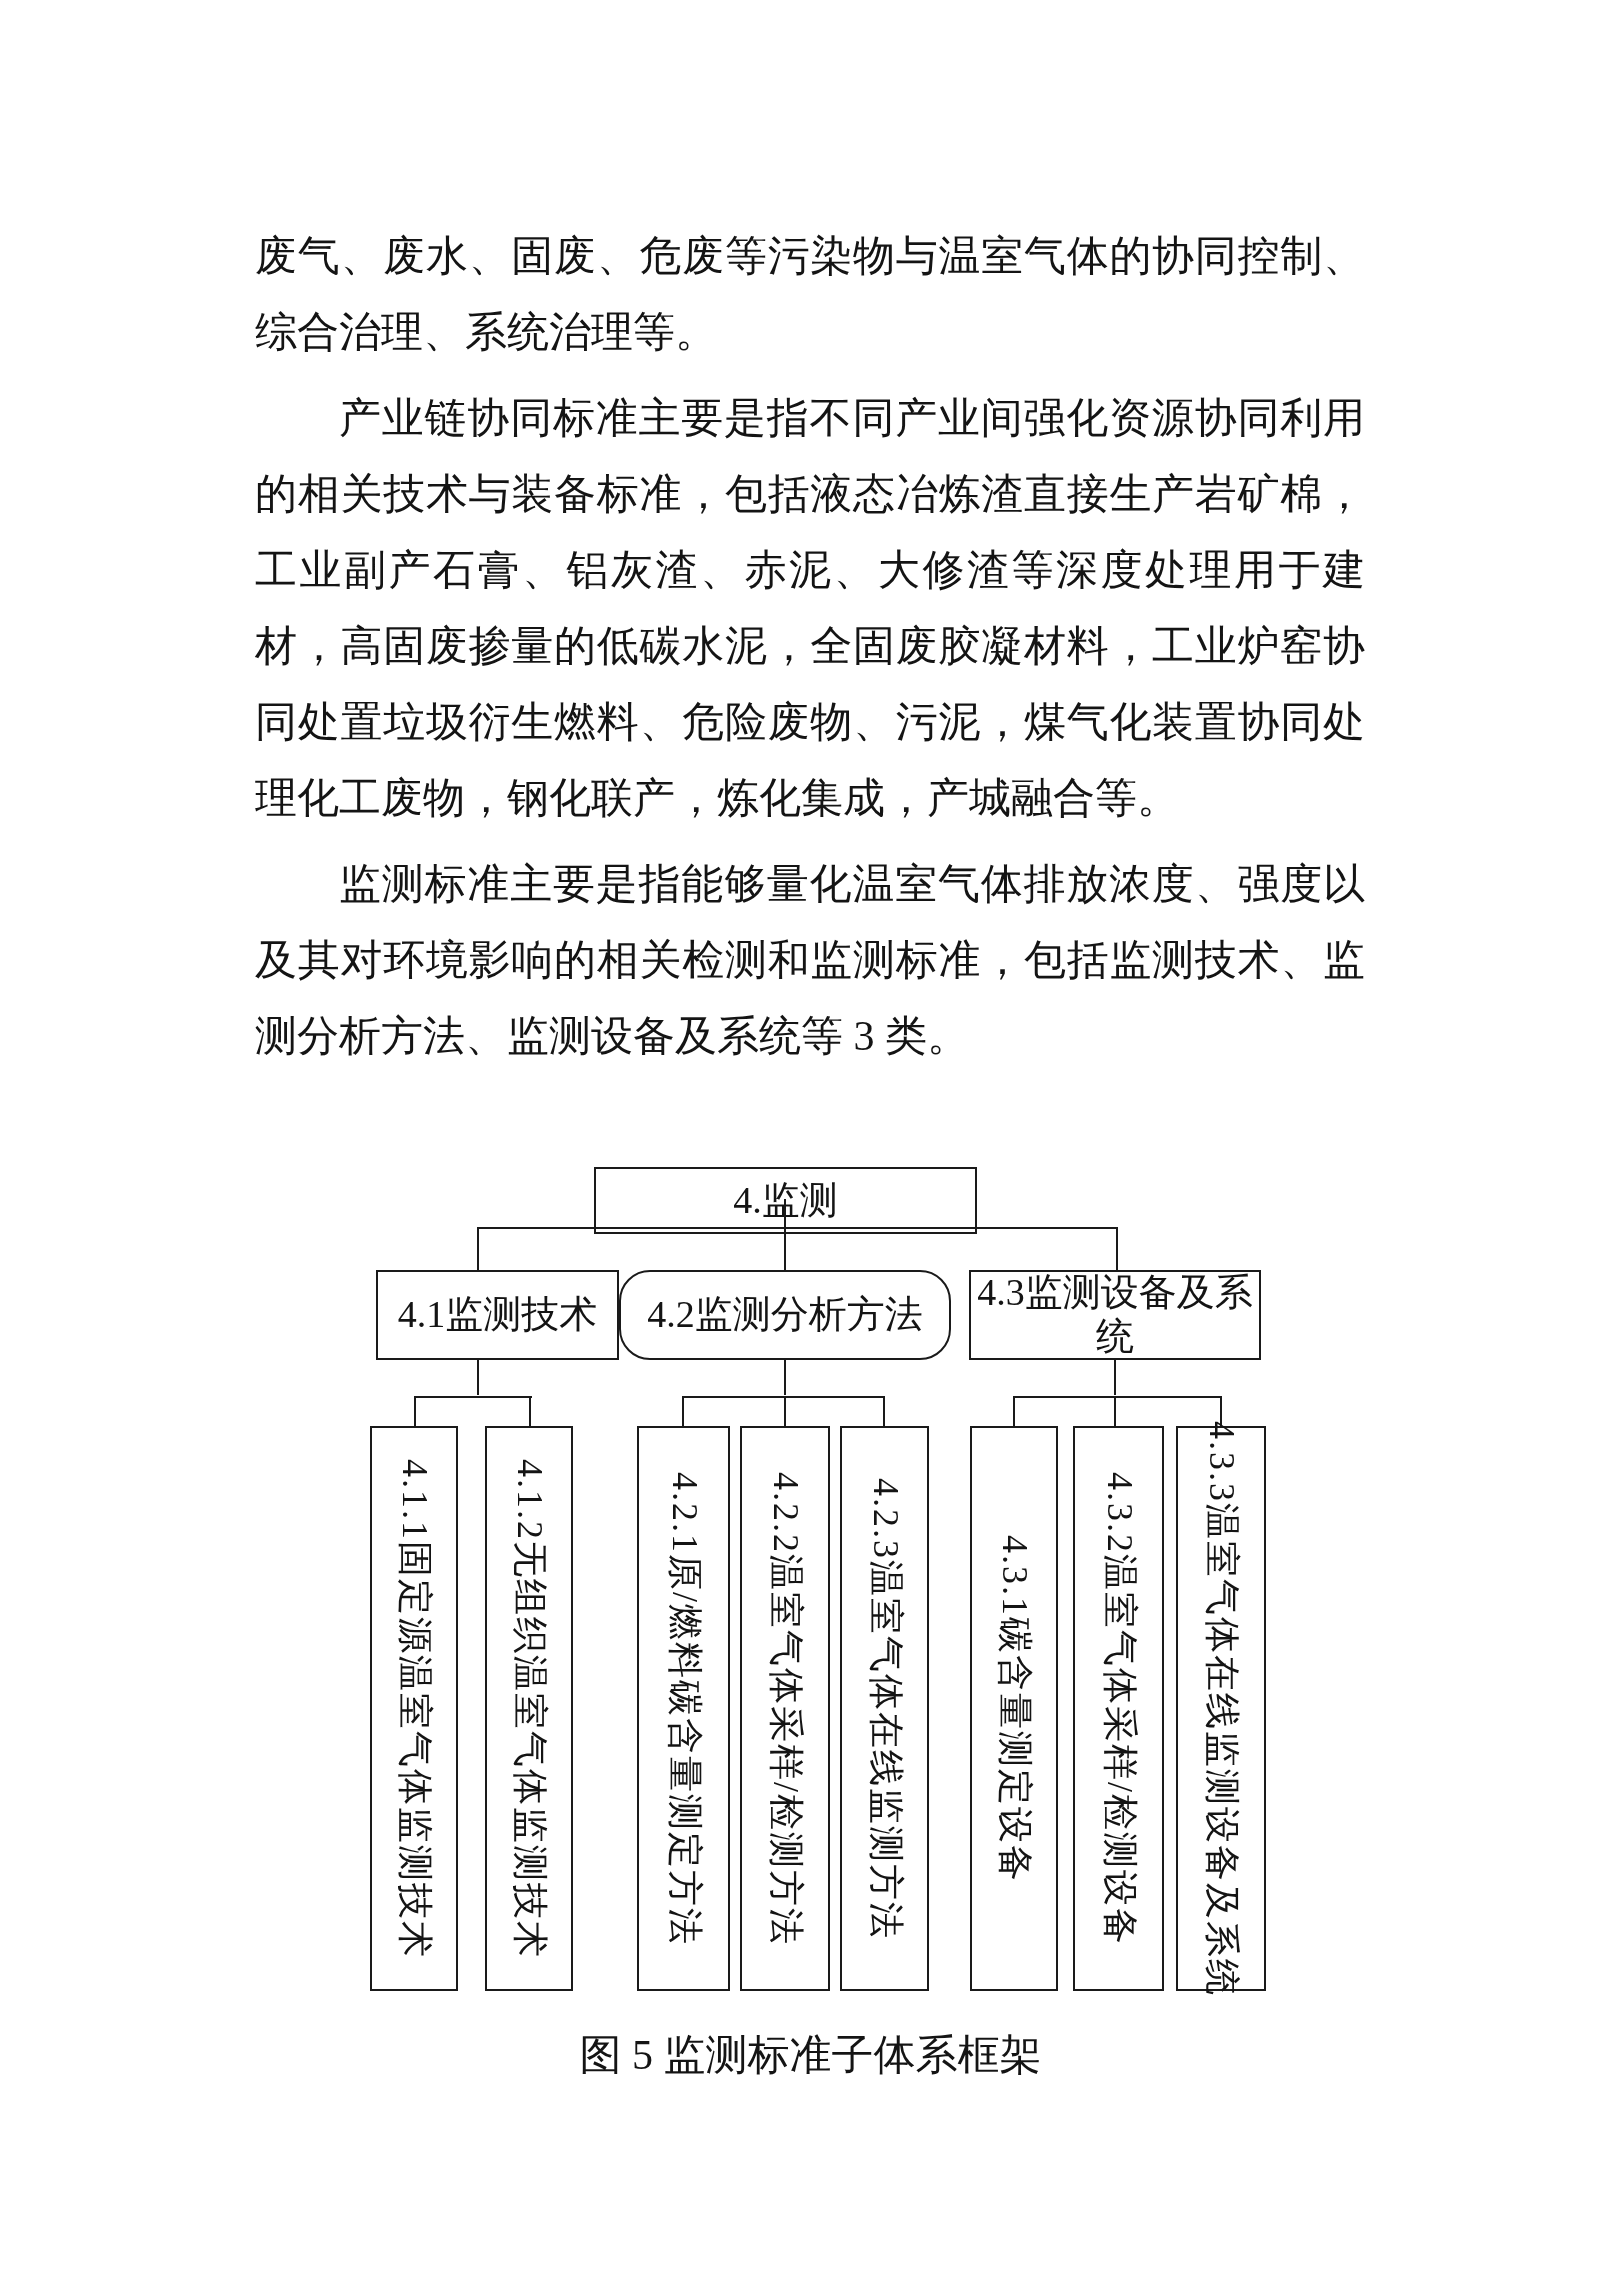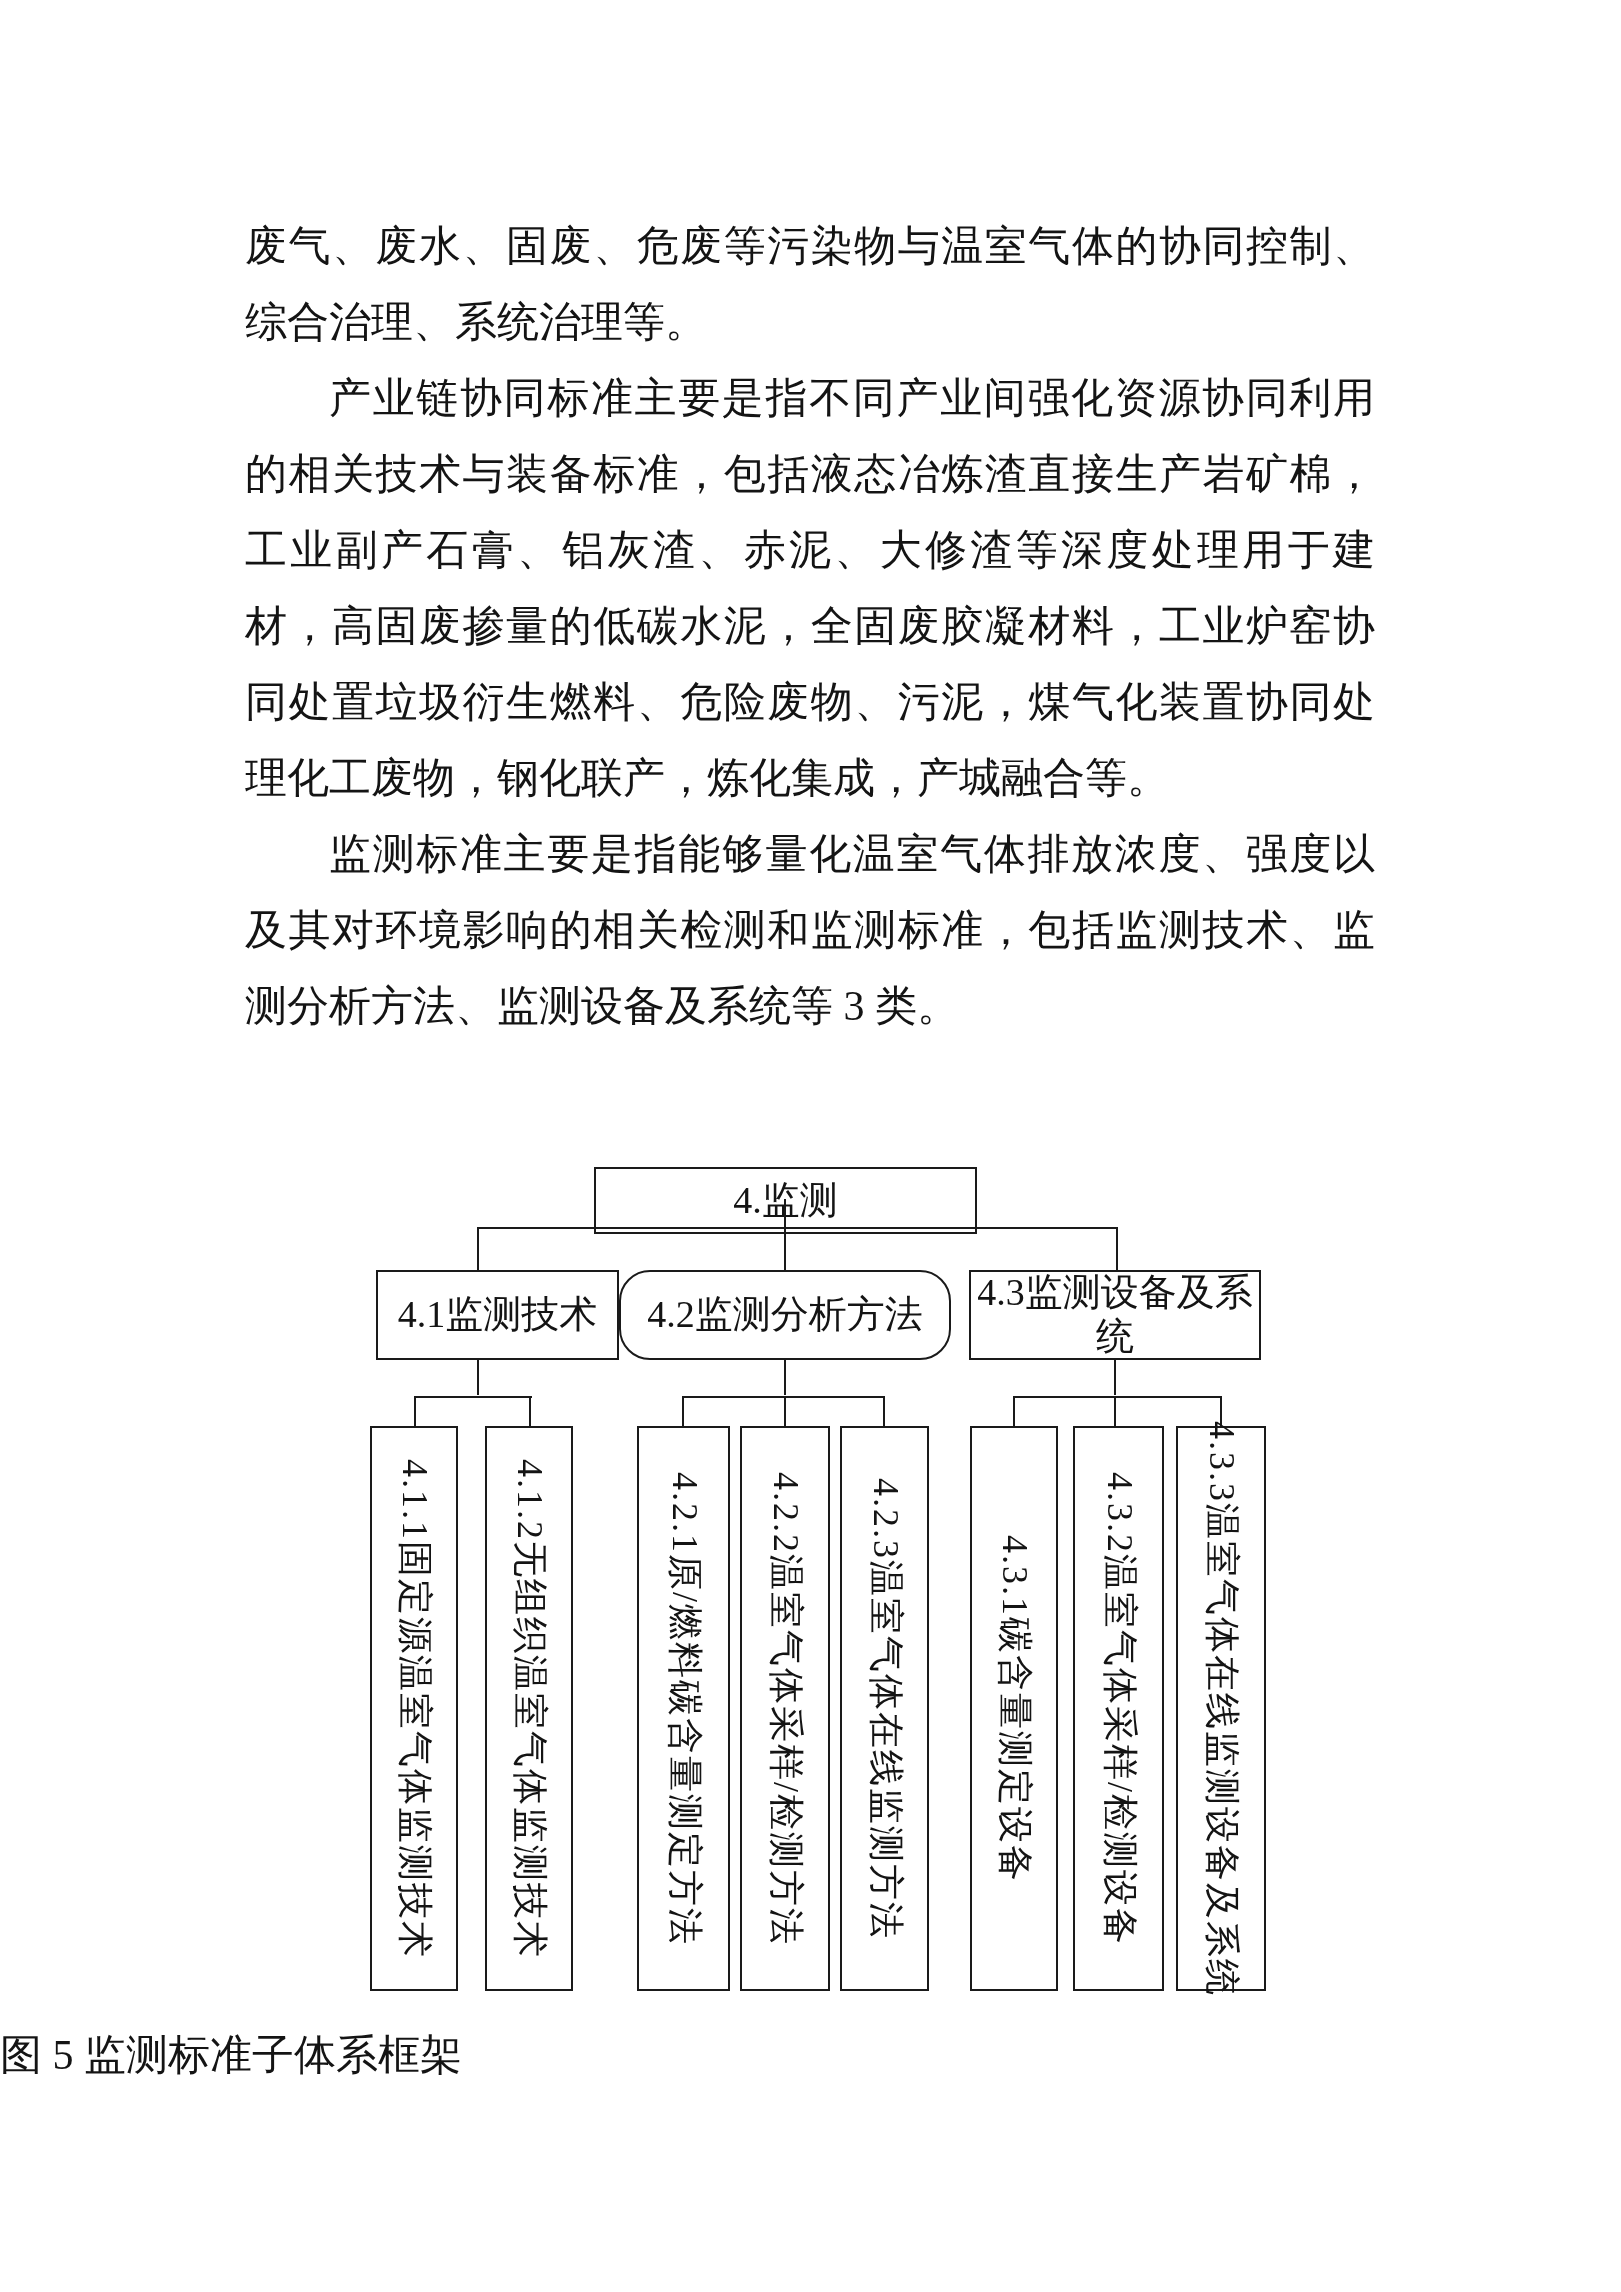--- a/index.html
+++ b/index.html
@@ -14,21 +14,21 @@
   }
   
   .bodytext{
     position:absolute;
     left:245px;top:208px;width:1130px;
     font-size:42px;
     line-height:76px;
     text-align:justify;
     text-justify:inter-character;
   }
-  .bodytext p{margin:0;padding:0;}
+  .bodytext p{margin:10px;padding:0;}
   .bodytext p.indent{text-indent:2em;}
   
   .diagram{position:absolute;left:0;top:0;width:1621px;height:2293px;}
   .dbox{
     position:absolute;
     box-sizing:border-box;
     border:2.9px solid #1a1a1a;
     background:#fff;
     display:flex;
     align-items:center;
@@ -49,20 +49,21 @@
     transform:translate(-50%,-50%) rotate(90deg);
     white-space:nowrap;
     font-size:36px;
     letter-spacing:2px;
   }
   .cline{position:absolute;background:#1a1a1a;}
   
   .caption{
     position:absolute;
     left:0;top:2027px;width:1621px;
+    text-align:center;
     font-size:42px;
   }
   .pagenum{
     position:absolute;
     left:0;top:2113px;width:1621px;
     text-align:center;
     font-size:29px;
   }
 </style>
 </head>

